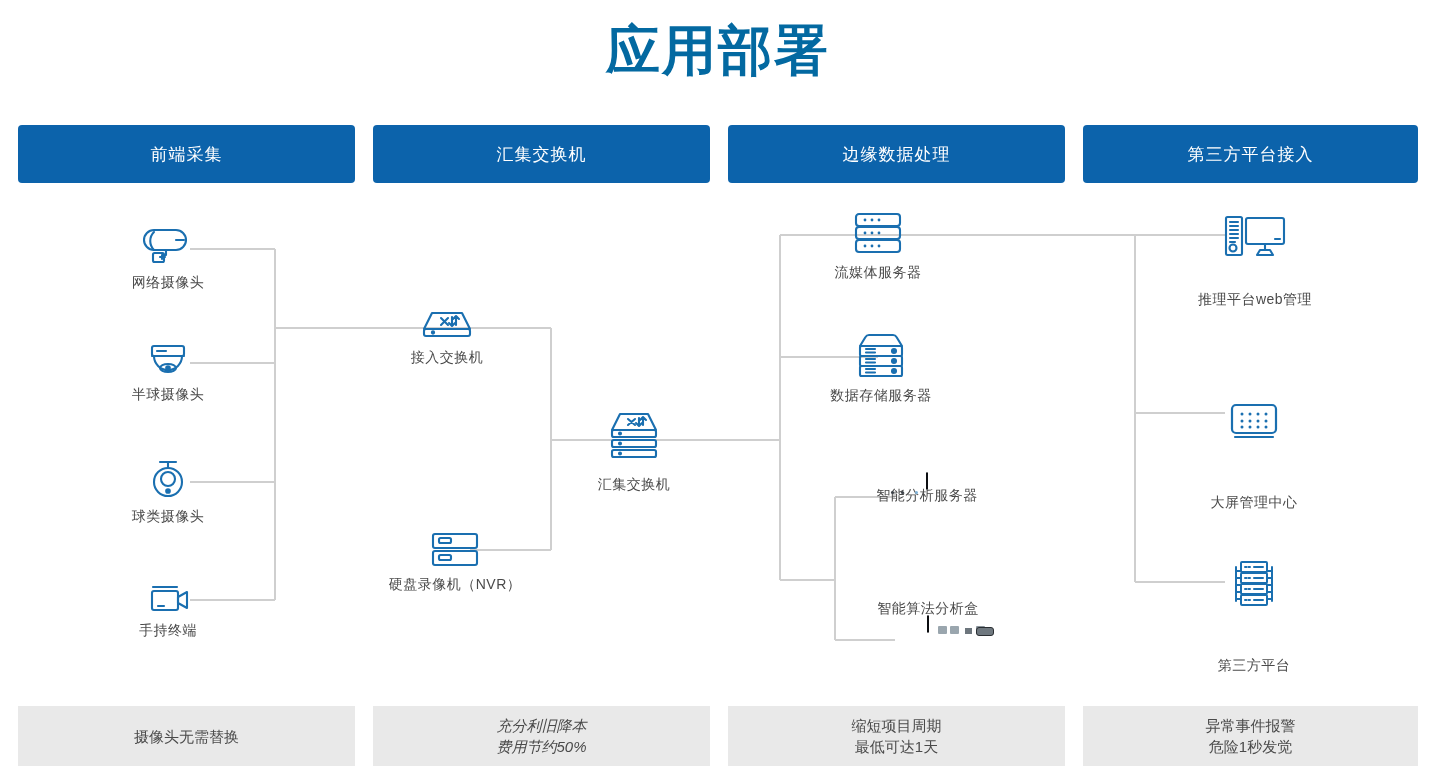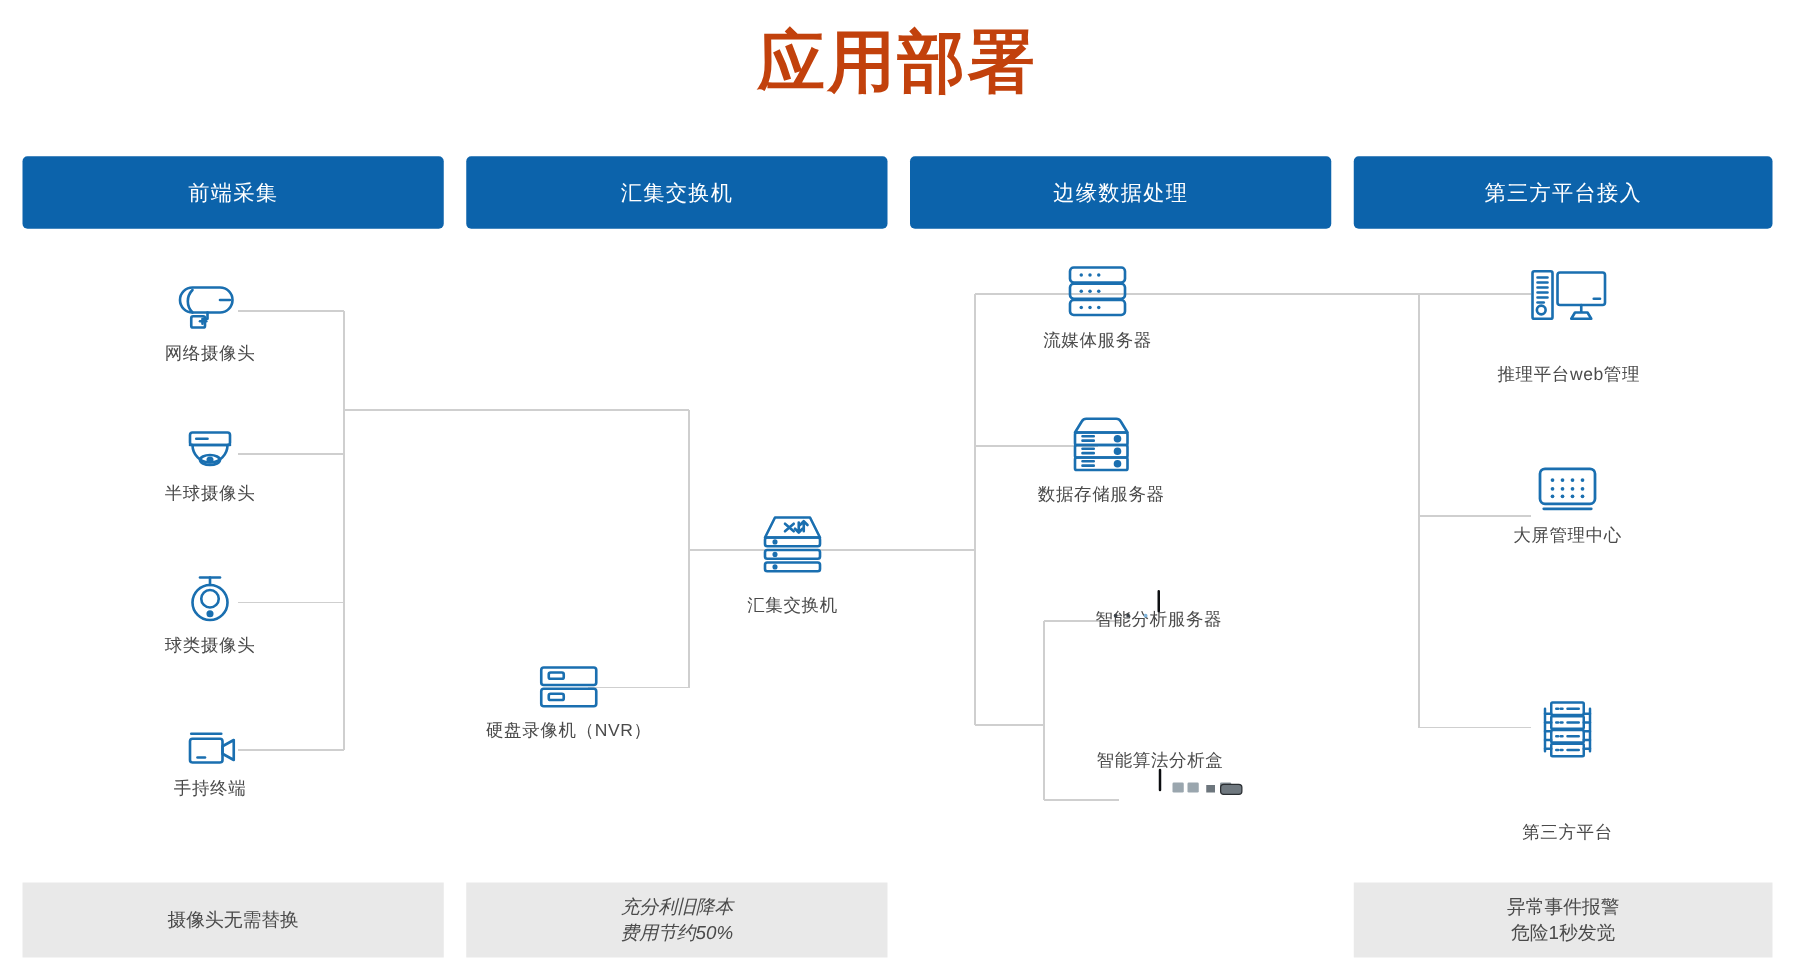--- a/index.html
+++ b/index.html
@@ -8,21 +8,21 @@
     background: #ffffff;
     font-family: "Liberation Sans", "DejaVu Sans", sans-serif;
     overflow: hidden;
   }
   #page { position: relative; width: 1436px; height: 782px; }
 
   
   .page-title {
     position: absolute; left: 0; top: 10px; width: 1436px;
     text-align: center;
-    font-size: 54px; font-weight: bold; color: #c2410c;
+    font-size: 54px; font-weight: bold; color: #0369a1;
     letter-spacing: 2px; line-height: 80px;
   }
 
   
   .col-header {
     position: absolute; top: 125px; height: 58px;
     background: #0c63ab; border-radius: 4px;
     color: #ffffff; font-size: 17px;
     display: flex; align-items: center; justify-content: center;
     letter-spacing: 1px;
@@ -194,20 +194,35 @@
           <path d="M13 7 h24"></path>
           <rect x="12" y="11" width="26" height="19" rx="2"></rect>
           <path d="M38 17 l9 -5 v16 l-9 -5 z"></path>
           <path d="M18 26 h6"></path>
         </g>
       </svg>
     </span>
     <span class="node-label">手持终端</span>
   </div>
 
+  <div class="node" style="left:397px; top:305px; width:100px;">
+    <span class="icon-wrap">
+      <svg width="62" height="38" viewBox="0 0 62 38">
+        <g fill="none" stroke="#1a6fb0" stroke-width="2.1" stroke-linecap="round" stroke-linejoin="round">
+          <path d="M16 8 h30 l8 16 h-46 z"></path>
+          <rect x="8" y="24" width="46" height="7" rx="2"></rect>
+          <circle cx="17" cy="27.5" r="1.1" fill="#1a6fb0"></circle>
+          <path d="M25 13 l7 7 M32 13 l-7 7"></path>
+          <path d="M36 12 v8 M33 18 l3 3 l3 -3"></path>
+          <path d="M40 20 v-8 M37 14 l3 -3 l3 3"></path>
+        </g>
+      </svg>
+    </span>
+    <span class="node-label">接入交换机</span>
+  </div>
 
   <div class="node" style="left:385px; top:528px; width:140px;">
     <span class="icon-wrap">
       <svg width="62" height="42" viewBox="0 0 62 42">
         <g fill="none" stroke="#1a6fb0" stroke-width="2.1" stroke-linecap="round" stroke-linejoin="round">
           <rect x="9" y="6" width="44" height="14" rx="2"></rect>
           <rect x="15" y="10" width="12" height="5" rx="1.5"></rect>
           <rect x="9" y="23" width="44" height="14" rx="2"></rect>
           <rect x="15" y="27" width="12" height="5" rx="1.5"></rect>
         </g>
@@ -302,21 +317,21 @@
           <circle cx="13" cy="36" r="3.5"></circle>
           <rect x="26" y="6" width="38" height="26" rx="2"></rect>
           <path d="M45 32 v6 M37 43 h16 M40 38 h10 l3 5 h-16 z"></path>
           <path d="M55 27 h5"></path>
         </g>
       </svg>
     </span>
     <span class="node-label">推理平台web管理</span>
   </div>
 
-  <div class="node" style="left:1198px; top:370px; width:112px;">
+  <div class="node" style="left:1198px; top:400px; width:112px;gap:44px;">
     <span class="icon-wrap">
       <svg width="60" height="44" viewBox="0 0 60 44">
         <g fill="none" stroke="#1a6fb0" stroke-width="2.2" stroke-linecap="round" stroke-linejoin="round">
           <rect x="8" y="5" width="44" height="28" rx="4"></rect>
           <path d="M11 37 h38"></path>
           <g fill="#1a6fb0" stroke="none">
             <circle cx="18" cy="14" r="1.5"></circle>
               <circle cx="26" cy="14" r="1.5"></circle>
               <circle cx="34" cy="14" r="1.5"></circle>
               <circle cx="42" cy="14" r="1.5"></circle>
@@ -354,16 +369,18 @@
           <path d="M43 13 h5 M43 20 h5 M43 27 h5 M43 34 h5 M43 41 h5"></path>
         </g>
       </svg>
     </span>
     <span class="node-label">第三方平台</span>
   </div>
 
   <div class="footer-box c0">摄像头无需替换</div>
   <div class="footer-box c1">充分利旧降本
 费用节约50%</div>
+  <div class="footer-box c2">缩短项目周期
+最低可达1天</div>
   <div class="footer-box c3">异常事件报警
 危险1秒发觉</div>
 
 </div>
 
 </body></html>

